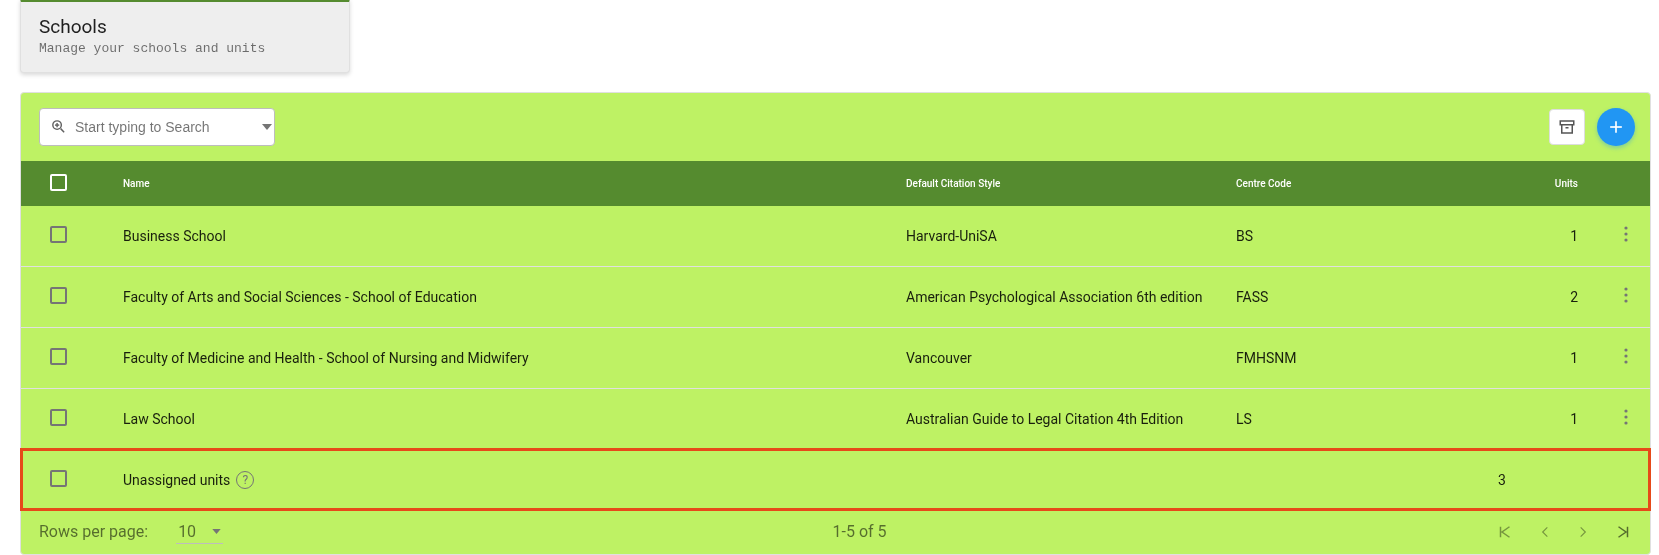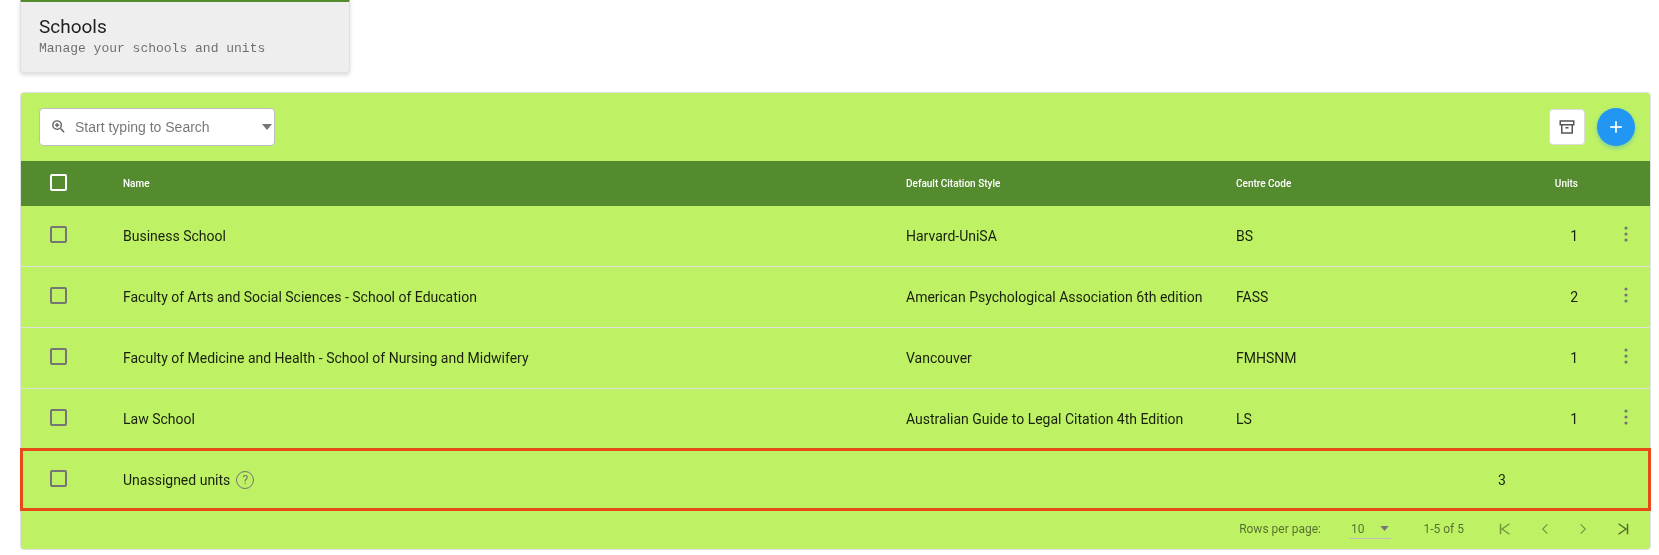--- a/index.html
+++ b/index.html
@@ -149,24 +149,24 @@
       margin-left: 6px;
       vertical-align: middle;
     }
     tr.highlight {
       outline: 3px solid #e64a19;
       outline-offset: -2px;
     }
     tr.highlight td { border-bottom: none; text-align: center; }
     .footer {
       display: flex;
-      justify-content: flex-end;
+      justify-content: space-between;
       align-items: center;
       padding: 10px 18px;
-      font-size: 12px;
+      font-size: 16px;
       color: rgba(0,0,0,0.55);
       gap: 32px;
     }
     .rpp { display: flex; align-items: center; gap: 28px; }
     .rpp-select {
       display: flex;
       align-items: center;
       gap: 16px;
       border-bottom: 1px solid #bdbdbd;
       padding: 2px 2px;

